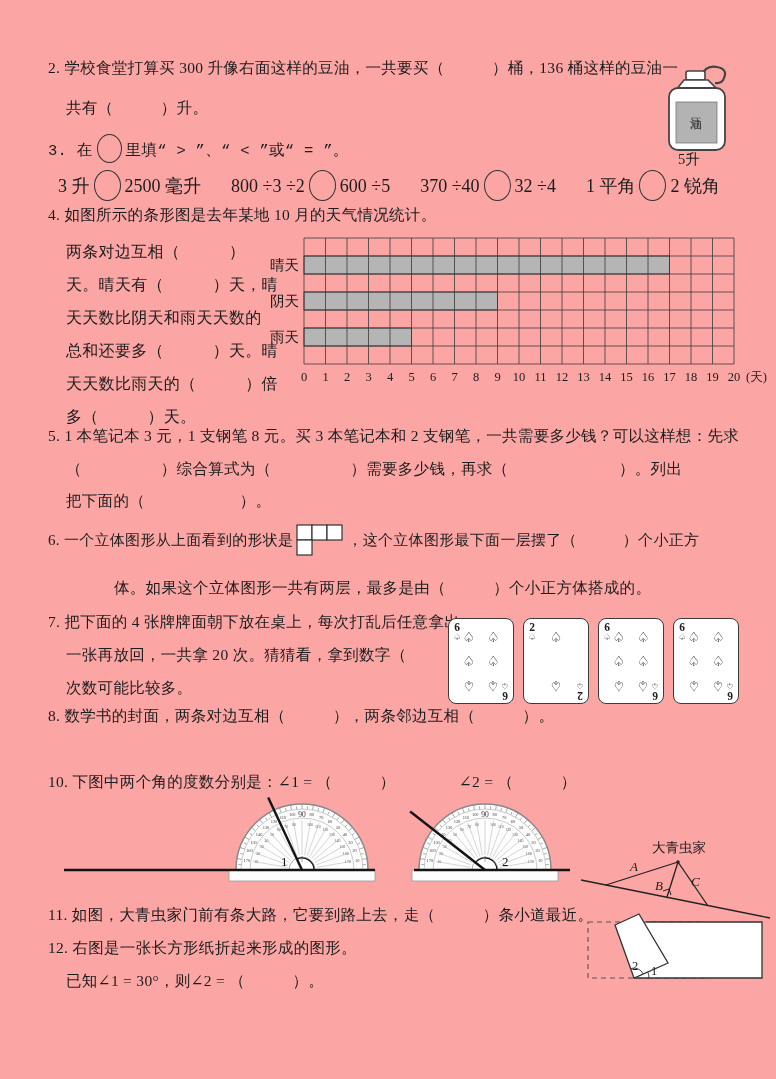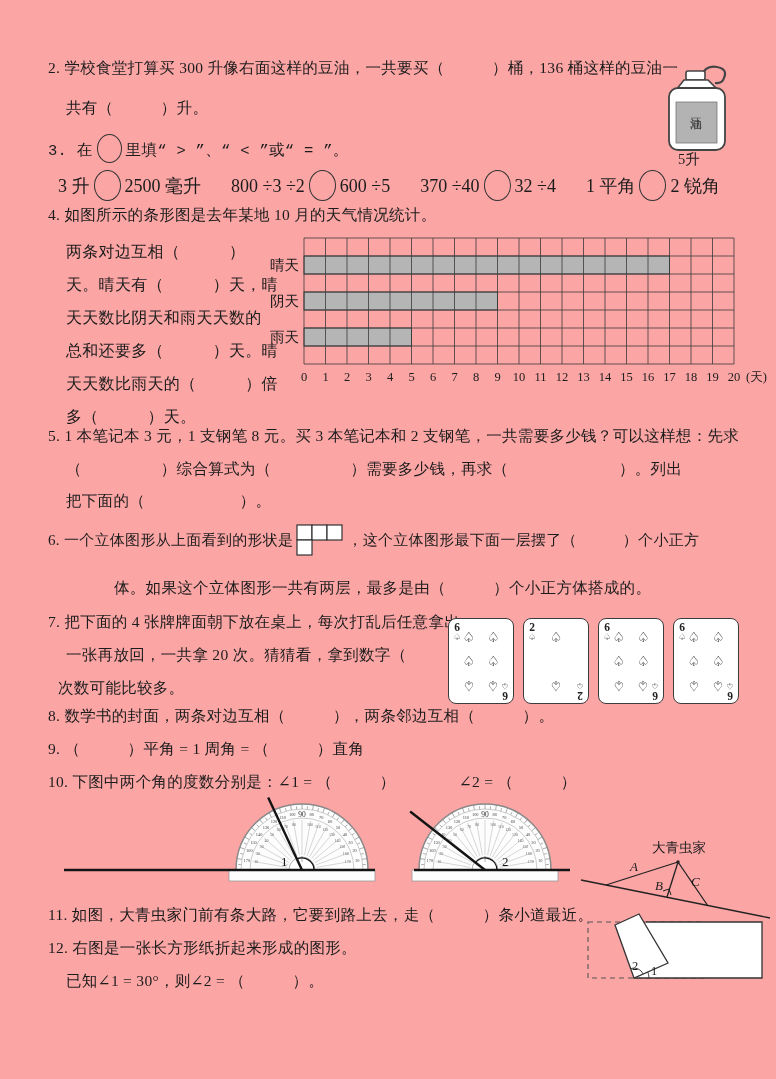--- a/index.html
+++ b/index.html
@@ -138,21 +138,21 @@
       <rect x="16" y="1" width="15" height="15" fill="#fff" stroke="#333" stroke-width="1.2"></rect>
       <rect x="31" y="1" width="15" height="15" fill="#fff" stroke="#333" stroke-width="1.2"></rect>
       <rect x="1" y="16" width="15" height="15" fill="#fff" stroke="#333" stroke-width="1.2"></rect>
     </svg>
     <span>，这个立体图形最下面一层摆了（　　　）个小正方</span>
   </div>
   <div class="line" style="left:66px;top:578px;margin-left:48px;">体。如果这个立体图形一共有两层，最多是由（　　　）个小正方体搭成的。</div>
 
   <div class="line" style="left:48px;top:612px;">7. 把下面的 4 张牌牌面朝下放在桌上，每次打乱后任意拿出</div>
   <div class="line" style="left:66px;top:645px;">一张再放回，一共拿 20 次。猜猜看，拿到数字（　　　）的</div>
-  <div class="line" style="left:58px;top:678px;text-align:center;">次数可能比较多。</div>
+  <div class="line" style="left:66px;top:678px;text-align:center;">次数可能比较多。</div>
 
   <div class="cards">
     <div class="card">
       <div class="corner tl">
           <span class="r">6</span>
           <span class="s">♤</span>
         </div>
       <div class="pips">
           <span class="pip" style="left:31%;top:22%;">♤</span>
           <span class="pip" style="left:31%;top:50%;">♤</span>
@@ -212,21 +212,20 @@
           <span class="pip inv" style="left:69%;top:78%;">♤</span>
         </div>
       <div class="corner br">
           <span class="r">6</span>
           <span class="s">♤</span>
         </div>
     </div>
   </div>
 
   <div class="line" style="left:48px;top:706px;">8. 数学书的封面，两条对边互相（　　　），两条邻边互相（　　　）。</div>
-  <div class="line" style="left:48px;top:739px;">9. （　　　）平角 = 1 周角 = （　　　）直角</div>
   <div class="line" style="left:48px;top:772px;">10. 下图中两个角的度数分别是：∠1 = （　　　）　　　　∠2 = （　　　）</div>
 
   <svg id="prot-left" class="diag" style="left:62px;top:792px;" width="330" height="100" viewBox="0 0 330 100">
       <rect x="167" y="78" width="146" height="11" fill="#fdfdfd" stroke="#9a9a9a" stroke-width="0.8"></rect>
       <path d="M 174 78 A 66 66 0 0 1 306 78 Z" fill="#fdfdfd" stroke="#8a8a8a" stroke-width="1.5"></path>
       <path d="M 179 78 A 61 61 0 0 1 301 78" fill="none" stroke="#b5b5b5" stroke-width="0.7"></path>
       <path d="M 188 78 A 52 52 0 0 1 292 78" fill="none" stroke="#b5b5b5" stroke-width="0.7"></path>
       <line x1="301" y1="78" x2="306" y2="78" stroke="#8a8a8a" stroke-width="0.7"></line>
       <line x1="300.7678765835965" y1="72.68349969239286" x2="303.7564606778717" y2="72.42203246414988" stroke="#8a8a8a" stroke-width="0.7"></line>
       <line x1="254.7721162951831" y1="75.39527733499605" x2="289.2403876506104" y2="69.31759111665349" stroke="#c4c4c4" stroke-width="0.7"></line>

